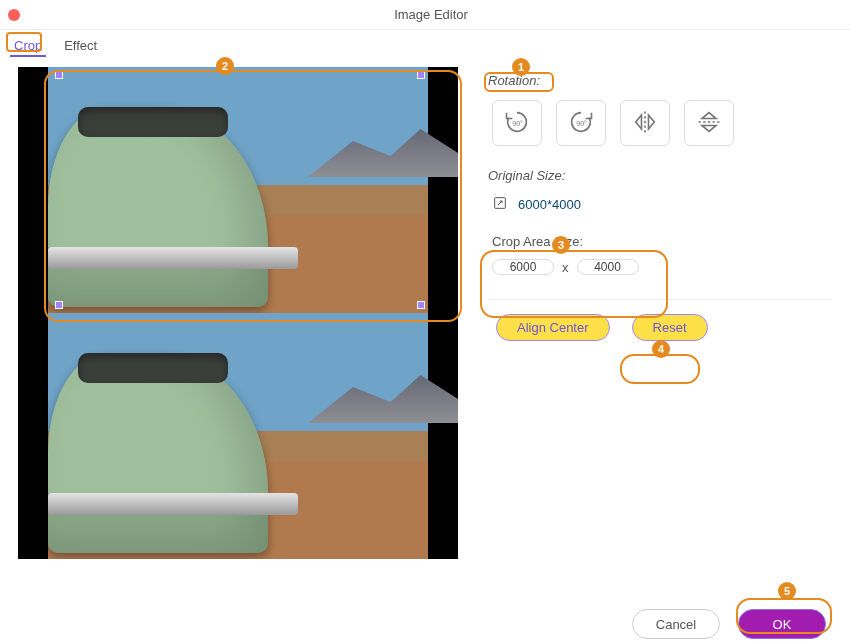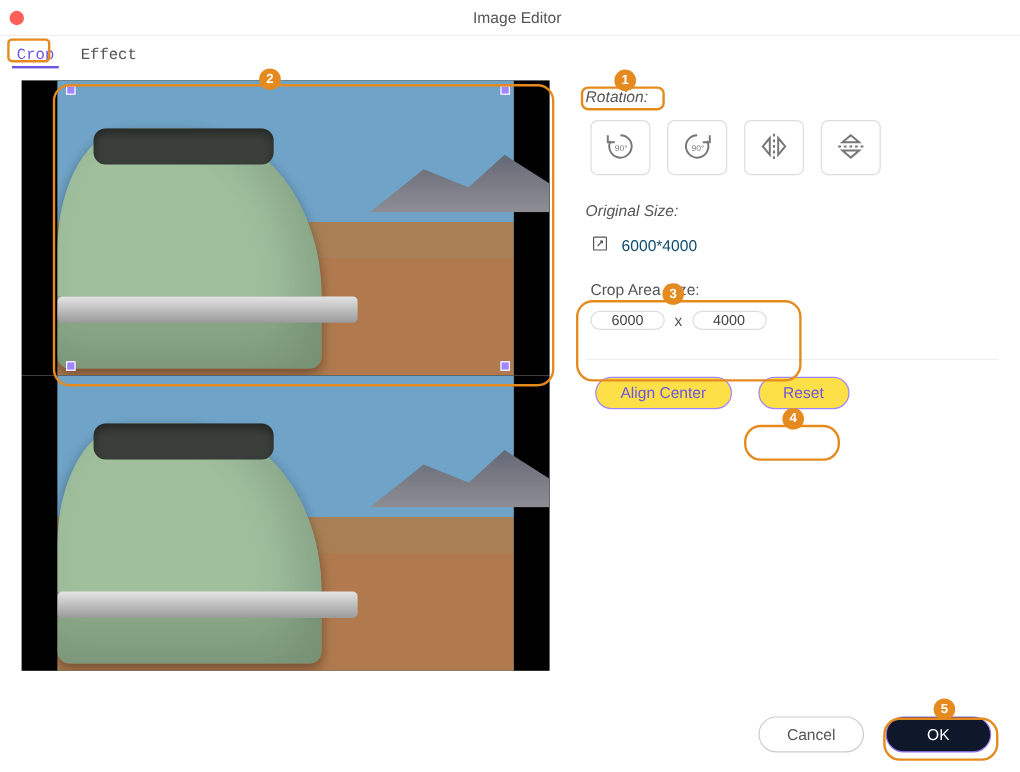--- a/index.html
+++ b/index.html
@@ -3,21 +3,21 @@
 <meta charset="utf-8">
 <style>
   * { box-sizing: border-box; margin: 0; padding: 0; font-family: -apple-system, BlinkMacSystemFont, "Segoe UI", sans-serif; }
   body { width: 850px; height: 643px; background: #fff; position: relative; overflow: hidden; }
 
   .titlebar { height: 30px; display: flex; align-items: center; padding: 0 8px; border-bottom: 1px solid #eee; }
   .traffic-dot { width: 12px; height: 12px; border-radius: 50%; background: #ff5f56; }
   .title { flex: 1; text-align: center; font-size: 13px; color: #555; }
 
   .tabs { display: flex; gap: 14px; padding: 6px 10px 0 10px; font-size: 13px; color: #555; }
-  .tab { display: inline-block; padding: 2px 4px; cursor: pointer; font-family: Liberation Mono, monospace; }
+  .tab { display: inline-block; padding: 2px 4px; cursor: pointer; }
   .tab.active { color: #6d55e0; border-bottom: 2px solid #6d55e0; }
 
   .main { display: flex; padding: 10px 18px 0 18px; gap: 30px; }
   .left { width: 440px; }
   .right { flex: 1; padding-top: 6px; }
 
   .preview { width: 440px; height: 246px; background: #000; position: relative; overflow: hidden; }
   .preview .photo { position: absolute; left: 30px; top: 0; width: 380px; height: 246px;
     background:
       radial-gradient(circle at 42% 60%, #ddd 0 14px, transparent 15px),
@@ -61,23 +61,23 @@
 
   .crop-inputs { display: flex; align-items: center; gap: 8px; margin: 10px 0 0px 4px; font-size: 13px; color: #555; }
   .crop-inputs input { width: 62px; height: 16px; border: 1px solid #ddd; border-radius: 13px; text-align: center; font-size: 12px; color: #444; }
   .crop-area-label { font-size: 13px; color: #555; margin: 0 0 6px 4px; }
 
   .divider { border-top: 1px solid #eee; margin: 24px 0 14px 0; }
 
   .action-row { display: flex; gap: 22px; margin-left: 8px; }
   .pill-btn { padding: 5px 20px; border: 1px solid #a184ff; border-radius: 16px; background: #fde047; color: #6d55e0; font-size: 13px; cursor: pointer; text-align: center; }
 
-  .footer { position: absolute; right: 24px; bottom: 16px; display: flex; gap: 18px; }
+  .footer { position: absolute; right: 24px; bottom: 4px; display: flex; gap: 18px; }
   .ftr-btn { width: 88px; height: 30px; border-radius: 15px; border: 1px solid #ccc; background: #fff; font-size: 13px; color: #555; cursor: pointer; }
-  .ftr-btn.primary { background: #0f172a; border-color: #8c6fe8; color: #fff; }
+  .ftr-btn.primary { background: #a21caf; border-color: #8c6fe8; color: #fff; }
 
   
   .callout-box { position: absolute; border: 2px solid #e58a1f; border-radius: 14px; pointer-events: none; }
   .badge { position: absolute; width: 18px; height: 18px; background: #e58a1f; color: #fff; border-radius: 50%; font-size: 11px; font-weight: 600; display: flex; align-items: center; justify-content: center; pointer-events: none; }
   .tab-box { position: absolute; border: 2px solid #e58a1f; border-radius: 4px; pointer-events: none; }
 </style>
 </head>
 <body>
 
 <div class="titlebar">

